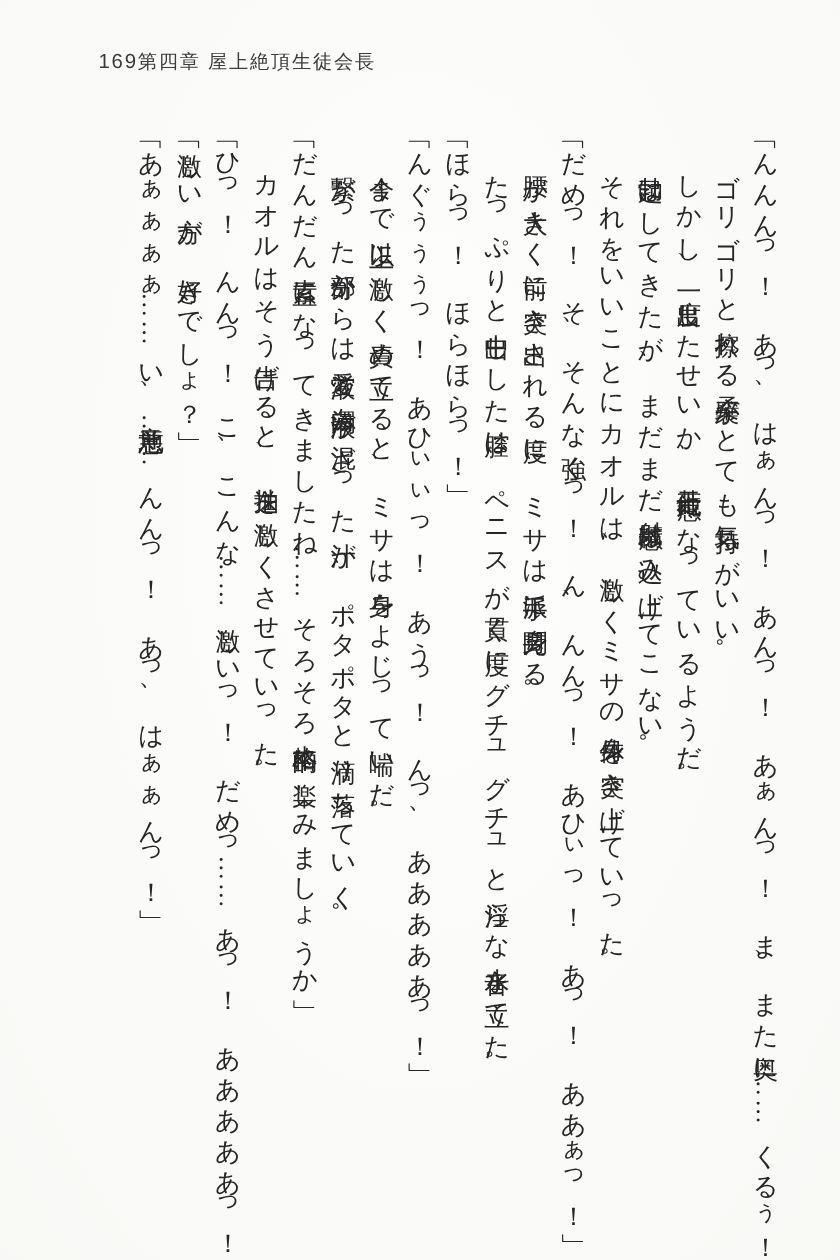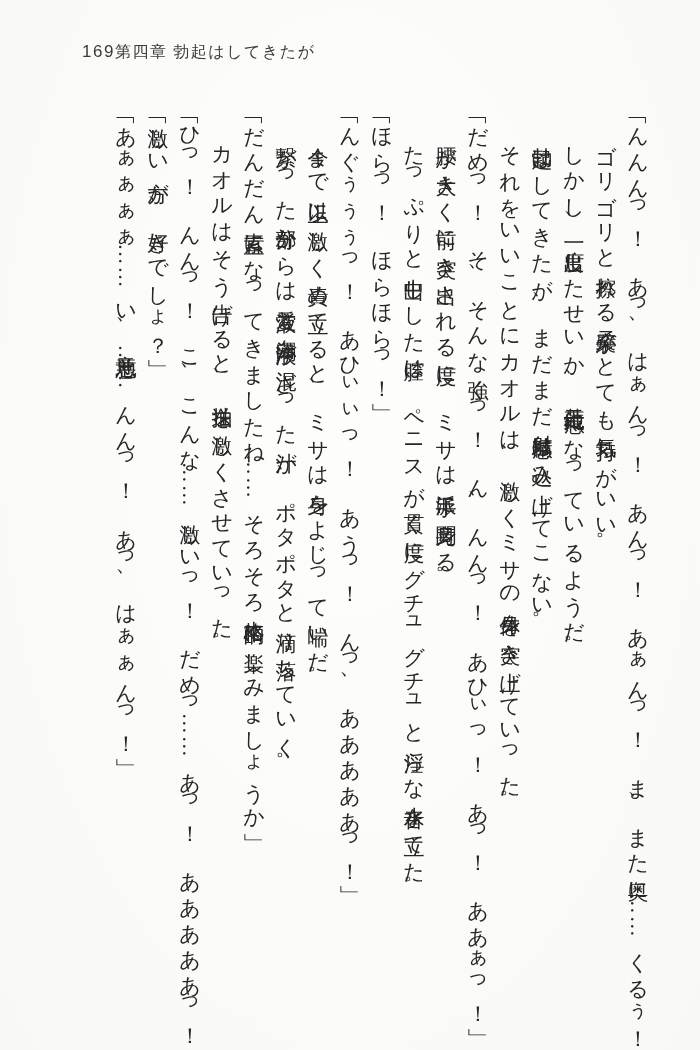--- a/index.html
+++ b/index.html
@@ -59,21 +59,21 @@
     text-indent: 1em;
   }
 </style>
 </head>
 <body>
 
 <div class="page">
 
   <div class="page-header">
     <span class="page-number">169</span>
-    <span class="chapter-title">第四章 勃起はしてきたが</span>
+    <span class="chapter-title">第四章 屋上絶頂生徒会長</span>
   </div>
 
   <div class="text-block">
       <p class="dialogue">「んんんっ！　あっ、はぁんっ！　あんっ！　あぁんっ！　ま、また奥に……くるぅ！」</p>
       <p class="narration">ゴリゴリと擦れる柔襞がとても気持ちがいい。</p>
       <p class="narration">しかし、一度出したせいか、若干鈍感になっているようだ。</p>
       <p class="narration">勃起はしてきたが、まだまだ射精感は込み上げてこない。</p>
       <p class="narration">それをいいことにカオルは、激しくミサの身体を突き上げていった。</p>
       <p class="dialogue">「だめっ！　そ、そんな強くっ！　ん、んんっ！　あひぃっ！　あっ！　ああぁっ！」</p>
       <p class="narration">腰が大きく前に突き出される度に、ミサは派手に身悶える。</p>

